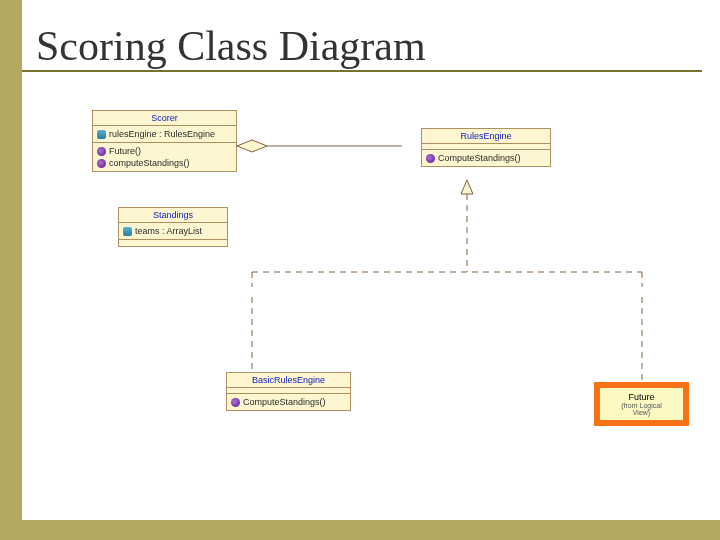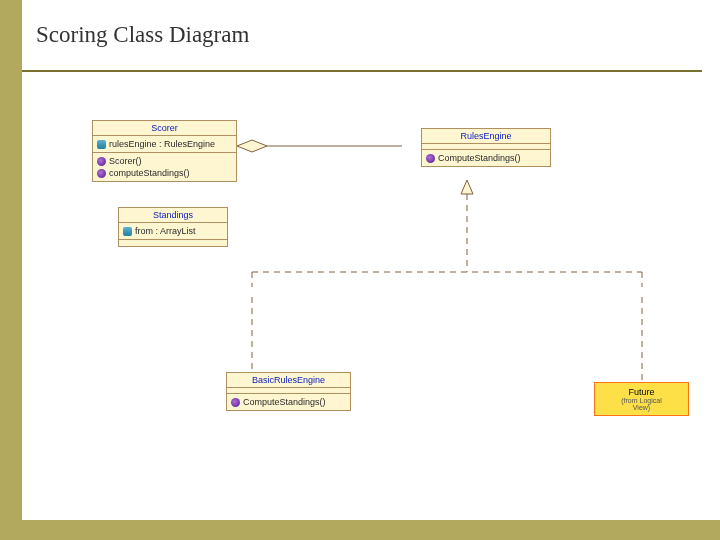--- a/index.html
+++ b/index.html
@@ -15,21 +15,21 @@
     position: absolute;
     left: 0; top: 0;
     width: 22px;
     height: 540px;
     background: #b3a95e;
   }
   .title {
     position: absolute;
     left: 36px;
     top: 22px;
-    font-size: 23px;
+    font-size: 42px;
     color: #333;
     font-family: 'Times New Roman', Georgia, serif;
   }
   .title-underline {
     position: absolute;
     left: 22px;
     top: 70px;
     width: 680px;
     height: 2px;
     background: #7a7030;
@@ -77,22 +77,22 @@
   .icon-pub {
     background: radial-gradient(circle at 40% 40%, #b070d8 0%, #7030a0 70%);
     border-radius: 50%;
   }
   .icon-priv {
     background: linear-gradient(#60b0d0, #2080a0);
     border-radius: 2px;
   }
   .future-box {
     position: absolute;
-    background: #fde047;
-    border: 1px solid #f97316;
+    background: #fef9c3;
+    border: 6px solid #f97316;
     font-family: Arial, sans-serif;
     font-size: 9px;
     text-align: center;
     padding: 4px 20px;
   }
   .future-sub {
     font-size: 7px;
     color: #555;
   }
   svg.connectors {
@@ -129,32 +129,32 @@
     <line x1="445" y1="122" x2="445" y2="200" stroke="#806040" stroke-width="1" stroke-dasharray="6,5"></line>
     <line x1="230" y1="200" x2="620" y2="200" stroke="#806040" stroke-width="1" stroke-dasharray="6,5"></line>
 
     <line x1="230" y1="200" x2="230" y2="215" stroke="#806040" stroke-width="1" stroke-dasharray="6,5"></line>
     <line x1="230" y1="225" x2="230" y2="300" stroke="#806040" stroke-width="1" stroke-dasharray="6,5"></line>
 
     <line x1="620" y1="200" x2="620" y2="215" stroke="#806040" stroke-width="1" stroke-dasharray="6,5"></line>
     <line x1="620" y1="225" x2="620" y2="310" stroke="#806040" stroke-width="1" stroke-dasharray="6,5"></line>
   </svg>
 
-  <div class="cls" style="left:70px; top:48px; width:145px;">
+  <div class="cls" style="left:70px; top:38px; width:145px;">
     <div class="cls-header">Scorer</div>
     <div class="cls-section">
       <div class="member">
         <span class="vis-icon icon-priv"></span>
         <span>rulesEngine : RulesEngine</span>
       </div>
     </div>
     <div class="cls-section">
       <div class="member">
         <span class="vis-icon icon-pub"></span>
-        <span>Scorer()</span>
+        <span>Future()</span>
       </div>
       <div class="member">
         <span class="vis-icon icon-pub"></span>
         <span>computeStandings()</span>
       </div>
     </div>
   </div>
 
   <div class="cls" style="left:399px; top:56px; width:130px;">
     <div class="cls-header">RulesEngine</div>
@@ -165,21 +165,21 @@
         <span>ComputeStandings()</span>
       </div>
     </div>
   </div>
 
   <div class="cls" style="left:96px; top:135px; width:110px;">
     <div class="cls-header">Standings</div>
     <div class="cls-section">
       <div class="member">
         <span class="vis-icon icon-priv"></span>
-        <span>from : ArrayList</span>
+        <span>teams : ArrayList</span>
       </div>
     </div>
     <div class="cls-section" style="height:6px;"></div>
   </div>
 
   <div class="cls" style="left:168px; top:300px; width:125px;margin-left:36px;">
     <div class="cls-header">BasicRulesEngine</div>
     <div class="cls-section" style="height:6px;"></div>
     <div class="cls-section">
       <div class="member">

